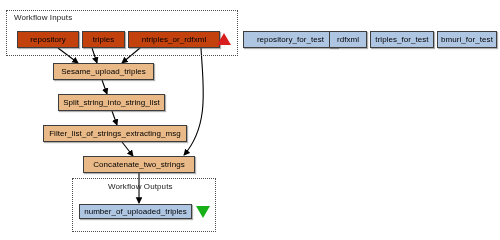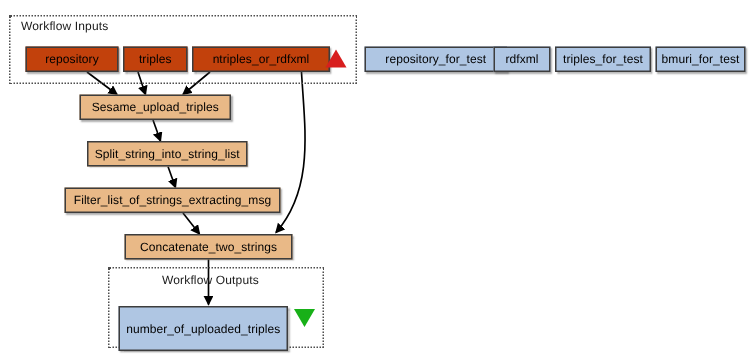--- a/index.html
+++ b/index.html
@@ -143,19 +143,19 @@
   <div class="node process" style="left:43px; top:125px; width:144px; height:17px;">
     <span>Filter_list_of_strings_extracting_msg</span>
   </div>
   <div class="node process" style="left:83px; top:156px; width:112px; height:17px;justify-content:center;">
     <span>Concatenate_two_strings</span>
   </div>
 
   <div class="group-box" style="left:72px; top:178px; width:144px; height:54px;"></div>
   <div class="group-label" style="left:80px; top:182px;margin-left:28px;">Workflow Outputs</div>
 
-  <div class="node output" style="left:79px; top:204px; width:113px; height:30px;text-align:center;">
+  <div class="node output" style="left:79px; top:204px; width:113px; height:15px;text-align:center;">
     <span>number_of_uploaded_triples</span>
   </div>
 
   <div class="tri down" style="left:196px; top:206px;"></div>
 
 </div>
 
 </body></html>

